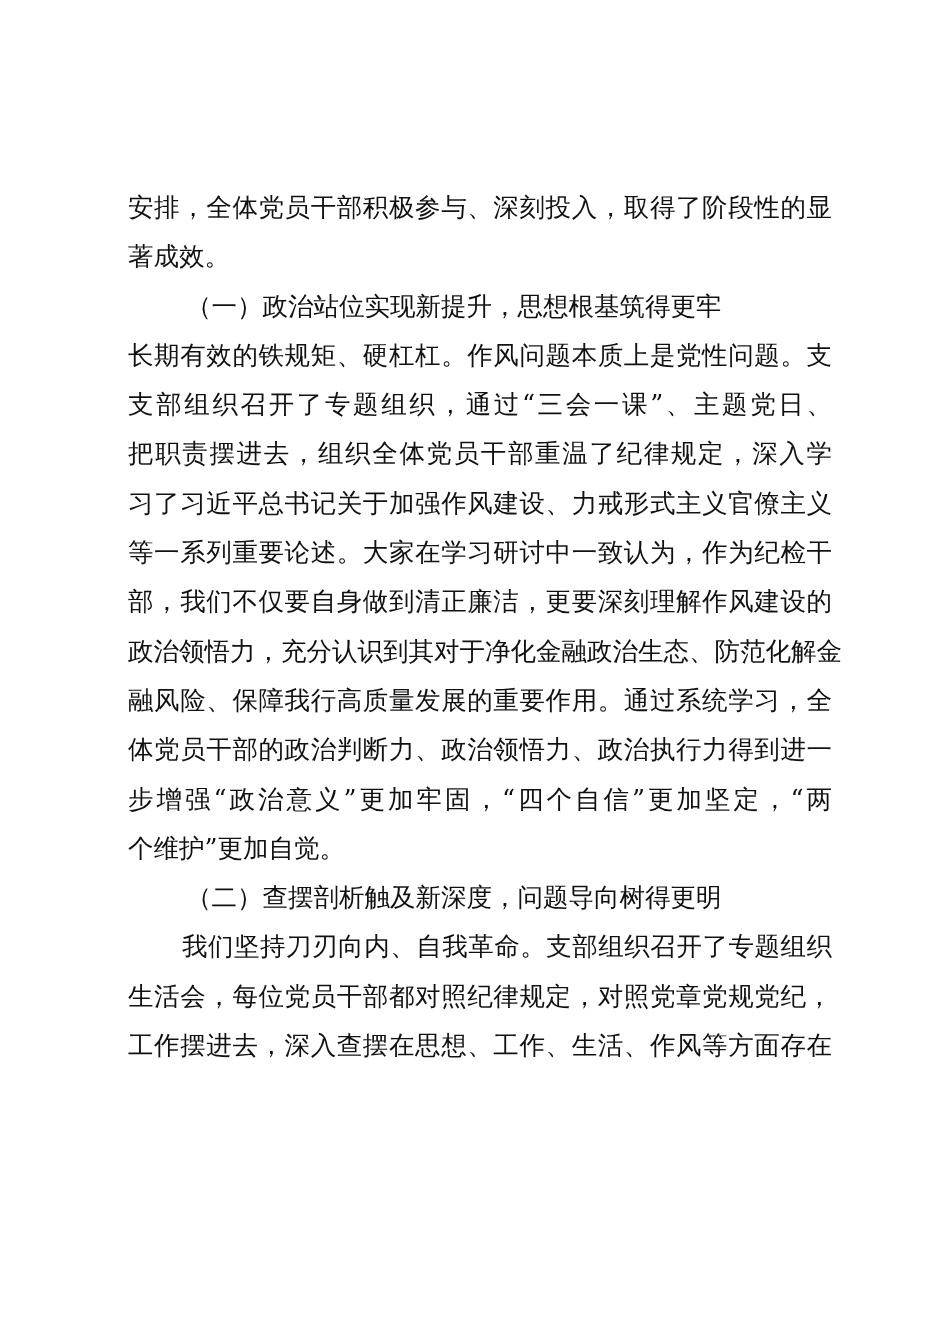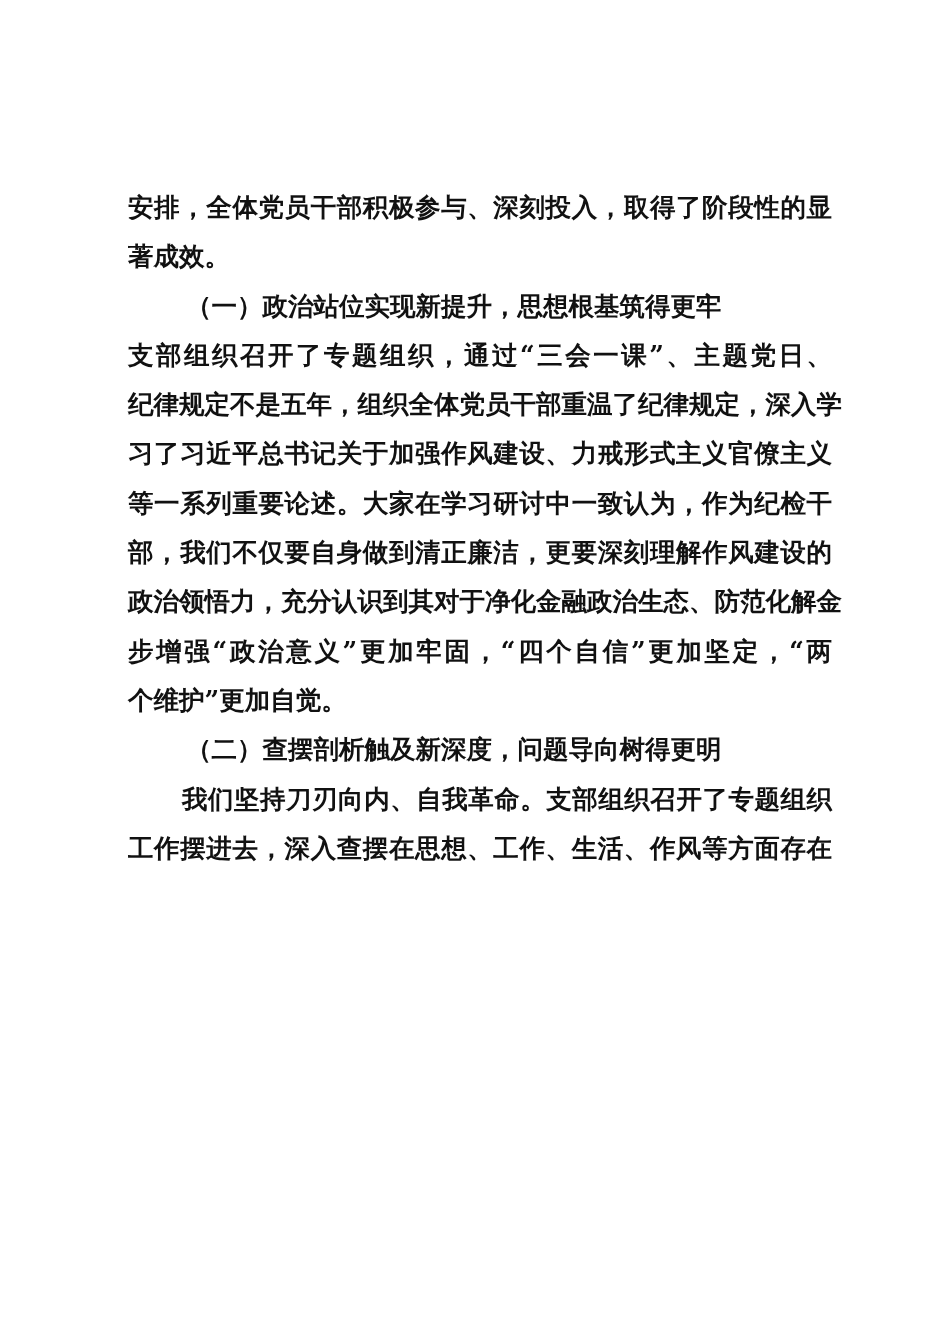--- a/index.html
+++ b/index.html
@@ -15,21 +15,20 @@
       font-family: "DejaVu Serif", "Liberation Serif", serif;
       color: #111111;
     }
     .page {
       position: absolute;
       left: 0;
       top: 0;
       width: 950px;
       height: 1344px;
       background: #ffffff;
-      font-weight: bold;
     }
     .text-block {
       position: absolute;
       left: 128px;
       top: 183px;
       width: 704px;
     }
     .line {
       height: 49.3px;
       line-height: 49.3px;
@@ -57,31 +56,35 @@
   <div class="text-block">
 
     <div>
       <div class="line">安排，全体党员干部积极参与、深刻投入，取得了阶段性的显</div>
       <div class="line last">著成效。</div>
     </div>
 
     <div class="line heading">（一）政治站位实现新提升，思想根基筑得更牢</div>
 
     <div>
+      <div class="line">长期有效的铁规矩、硬杠杠。作风问题本质上是党性问题。支</div>
       <div class="line">支部组织召开了专题组织，通过“三会一课”、主题党日、</div>
-      <div class="line">纪律规定不是五年，组织全体党员干部重温了纪律规定，深入学</div>
+      <div class="line">把职责摆进去，组织全体党员干部重温了纪律规定，深入学</div>
       <div class="line">习了习近平总书记关于加强作风建设、力戒形式主义官僚主义</div>
       <div class="line">等一系列重要论述。大家在学习研讨中一致认为，作为纪检干</div>
       <div class="line">部，我们不仅要自身做到清正廉洁，更要深刻理解作风建设的</div>
       <div class="line">政治领悟力，充分认识到其对于净化金融政治生态、防范化解金</div>
+      <div class="line">融风险、保障我行高质量发展的重要作用。通过系统学习，全</div>
+      <div class="line">体党员干部的政治判断力、政治领悟力、政治执行力得到进一</div>
       <div class="line">步增强“政治意义”更加牢固，“四个自信”更加坚定，“两</div>
       <div class="line last">个维护”更加自觉。</div>
     </div>
 
     <div class="line heading">（二）查摆剖析触及新深度，问题导向树得更明</div>
 
     <div>
       <div class="line indent">我们坚持刀刃向内、自我革命。支部组织召开了专题组织</div>
+      <div class="line">生活会，每位党员干部都对照纪律规定，对照党章党规党纪，</div>
       <div class="line">工作摆进去，深入查摆在思想、工作、生活、作风等方面存在</div>
     </div>
 
   </div>
 </div>
 
 </body></html>

